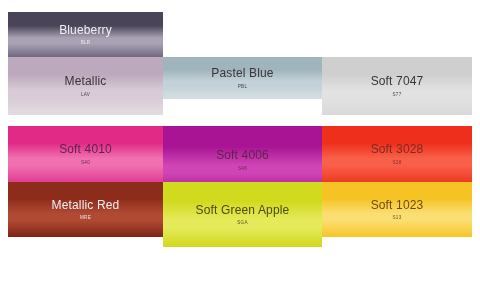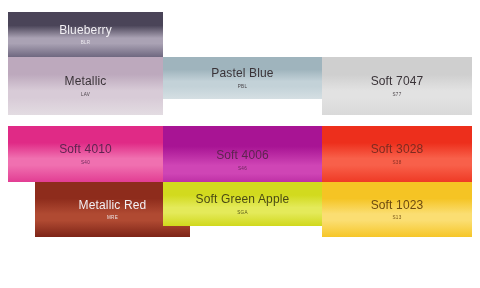--- a/index.html
+++ b/index.html
@@ -111,26 +111,26 @@
     <div class="swatch txt-plum" style="left: 163px; top: 126px; width: 159px; height: 68px; background: rgb(181, 24, 157);">
       <div class="sheen" style="background: linear-gradient(rgb(168, 20, 148) 0%, rgb(168, 20, 148) 30%, rgb(207, 69, 181) 58%, rgb(207, 69, 181) 70%, rgb(166, 18, 143) 100%);"></div>
       <div class="swatch-name" style="position: relative;">Soft 4006</div>
       <div class="swatch-code" style="position: relative;">S46</div>
     </div>
     <div class="swatch txt-maroon" style="left: 322px; top: 126px; width: 150px; height: 56px; background: rgb(240, 56, 35);">
       <div class="sheen" style="background: linear-gradient(rgb(237, 47, 28) 0%, rgb(237, 47, 28) 30%, rgb(248, 96, 74) 58%, rgb(248, 96, 74) 70%, rgb(239, 58, 37) 100%);"></div>
       <div class="swatch-name" style="position: relative; text-align: center;">Soft 3028</div>
       <div class="swatch-code" style="position: relative;">S38</div>
     </div>
-    <div class="swatch txt-light" style="left: 8px; top: 182px; width: 155px; height: 55px; background: rgb(156, 51, 33); margin-left: 27px;">
+    <div class="swatch txt-light" style="left: 8px; top: 182px; width: 155px; height: 55px; background: rgb(156, 51, 33);">
       <div class="sheen" style="background: linear-gradient(rgb(142, 44, 28) 0%, rgb(142, 44, 28) 30%, rgb(176, 74, 50) 58%, rgb(176, 74, 50) 70%, rgb(125, 36, 23) 100%);"></div>
       <div class="swatch-name" style="position: relative;">Metallic Red</div>
       <div class="swatch-code" style="position: relative;">MRE</div>
     </div>
-    <div class="swatch txt-olive" style="left: 163px; top: 182px; width: 159px; height: 44px; background: rgb(214, 222, 34);">
+    <div class="swatch txt-olive" style="left: 163px; top: 182px; width: 159px; height: 65px; background: rgb(214, 222, 34);">
       <div class="sheen" style="background: linear-gradient(rgb(210, 218, 30) 0%, rgb(210, 218, 30) 30%, rgb(228, 234, 90) 58%, rgb(228, 234, 90) 70%, rgb(208, 216, 28) 100%);"></div>
       <div class="swatch-name" style="position: relative;">Soft Green Apple</div>
       <div class="swatch-code" style="position: relative;">SGA</div>
     </div>
     <div class="swatch txt-amber" style="left: 322px; top: 182px; width: 150px; height: 55px; background: rgb(247, 201, 44); align-items: center;">
       <div class="sheen" style="background: linear-gradient(rgb(245, 196, 36) 0%, rgb(245, 196, 36) 30%, rgb(251, 222, 114) 58%, rgb(251, 222, 114) 70%, rgb(246, 198, 40) 100%);"></div>
       <div class="swatch-name" style="position: relative;">Soft 1023</div>
       <div class="swatch-code" style="position: relative;">S13</div>
     </div>
   </div>

